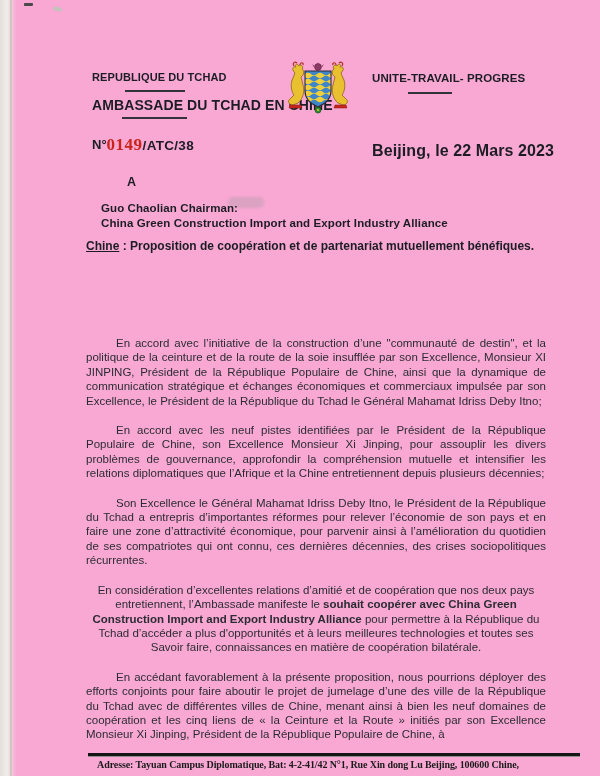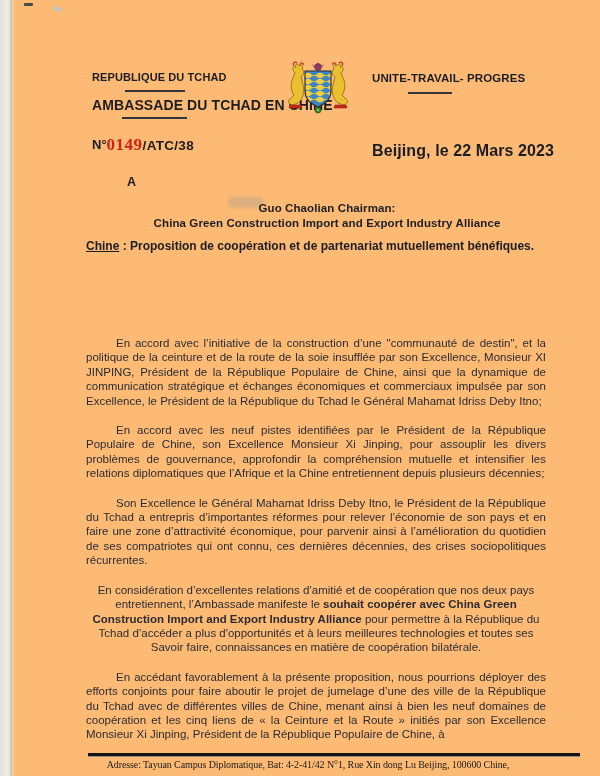--- a/index.html
+++ b/index.html
@@ -4,21 +4,21 @@
 <style>
   html,body{margin:0;padding:0;}
   body{
     width:600px;height:776px;
     background:#efeee9;
     font-family:"Liberation Sans", sans-serif;
     overflow:hidden;
   }
   .page{
     position:relative;width:600px;height:776px;
-    background:#fdba74;
+    background:#f9a8d4;
     color:#26272d;
   }
   
   .edge-shade{position:absolute;left:0;top:0;bottom:0;width:16px;
     background:linear-gradient(to right,#e2e0d9 0%,#efede8 45%,rgba(250,249,246,0) 100%);}
   .edge-line{position:absolute;left:10px;top:0;bottom:0;width:2px;background:#ccc9c0;}
   .mark-a{position:absolute;left:24px;top:3px;width:9px;height:3px;background:#4a4a4a;border-radius:1px;transform:rotate(-2deg);}
   .mark-b{position:absolute;left:53px;top:7px;width:9px;height:4px;background:#c3c2bd;border-radius:2px;transform:rotate(12deg);}
   .smudge{position:absolute;left:228px;top:197px;width:36px;height:11px;background:rgba(150,150,152,.30);border-radius:5px;filter:blur(1.5px);}
 
@@ -35,31 +35,31 @@
   .motto{left:372px;top:72px;font-size:11.5px;}
   .rule3{left:408px;top:92px;width:44px;}
 
   .refline{left:92px;top:136px;display:flex;align-items:flex-end;color:#1c1d24;}
   .ref-prefix{font-size:13px;font-weight:bold;line-height:1;padding-bottom:2px;}
   .ref-number{font-family:Liberation Serif, serif;font-weight:bold;font-size:17px;line-height:1;color:#c9241a;letter-spacing:.5px;}
   .ref-suffix{font-size:13.5px;font-weight:bold;line-height:1;padding-bottom:1px;letter-spacing:.3px;}
   .date{left:360px;top:142px;font-size:16px;margin-left:12px;}
 
   .to-label{left:127px;top:175px;font-size:12.5px;}
-  .recipient{left:92px;top:201px;font-size:11.5px;line-height:15px;width:470px;text-align:center;}
+  .recipient{left:101px;top:201px;font-size:11.5px;line-height:15px;width:470px;}
   .subject{left:86px;top:239px;width:452px;font-size:12px;line-height:14.5px;font-weight:bold;color:#1c1d24;}
   .subject .u{text-decoration:underline;}
 
   .body-text{left:86px;top:304px;width:460px;font-size:11.5px;line-height:14.4px;color:#2b2c33;margin-top:32px;}
   .body-text p{margin:0 0 15px 0;text-align:justify;text-indent:30px;}
   .body-text p.noindent{text-indent:0;text-align:center;}
 
   .foot-rule{left:88px;top:753px;width:492px;height:3px;background:#141414;border-bottom:1px solid #8f8d88;}
   .foot-text{left:60px;top:759px;width:496px;text-align:center;
-    font-family:"Liberation Serif",serif;font-weight:normal;font-size:10px;
+    font-family:"Liberation Serif",serif;font-weight:bold;font-size:10px;
     letter-spacing:-.1px;color:#1b1b1b;white-space:nowrap;}
 </style>
 </head>
 <body>
 
 <div class="page">
 
   <div class="edge-shade"></div>
   <div class="edge-line"></div>
   <div class="mark-a"></div>

